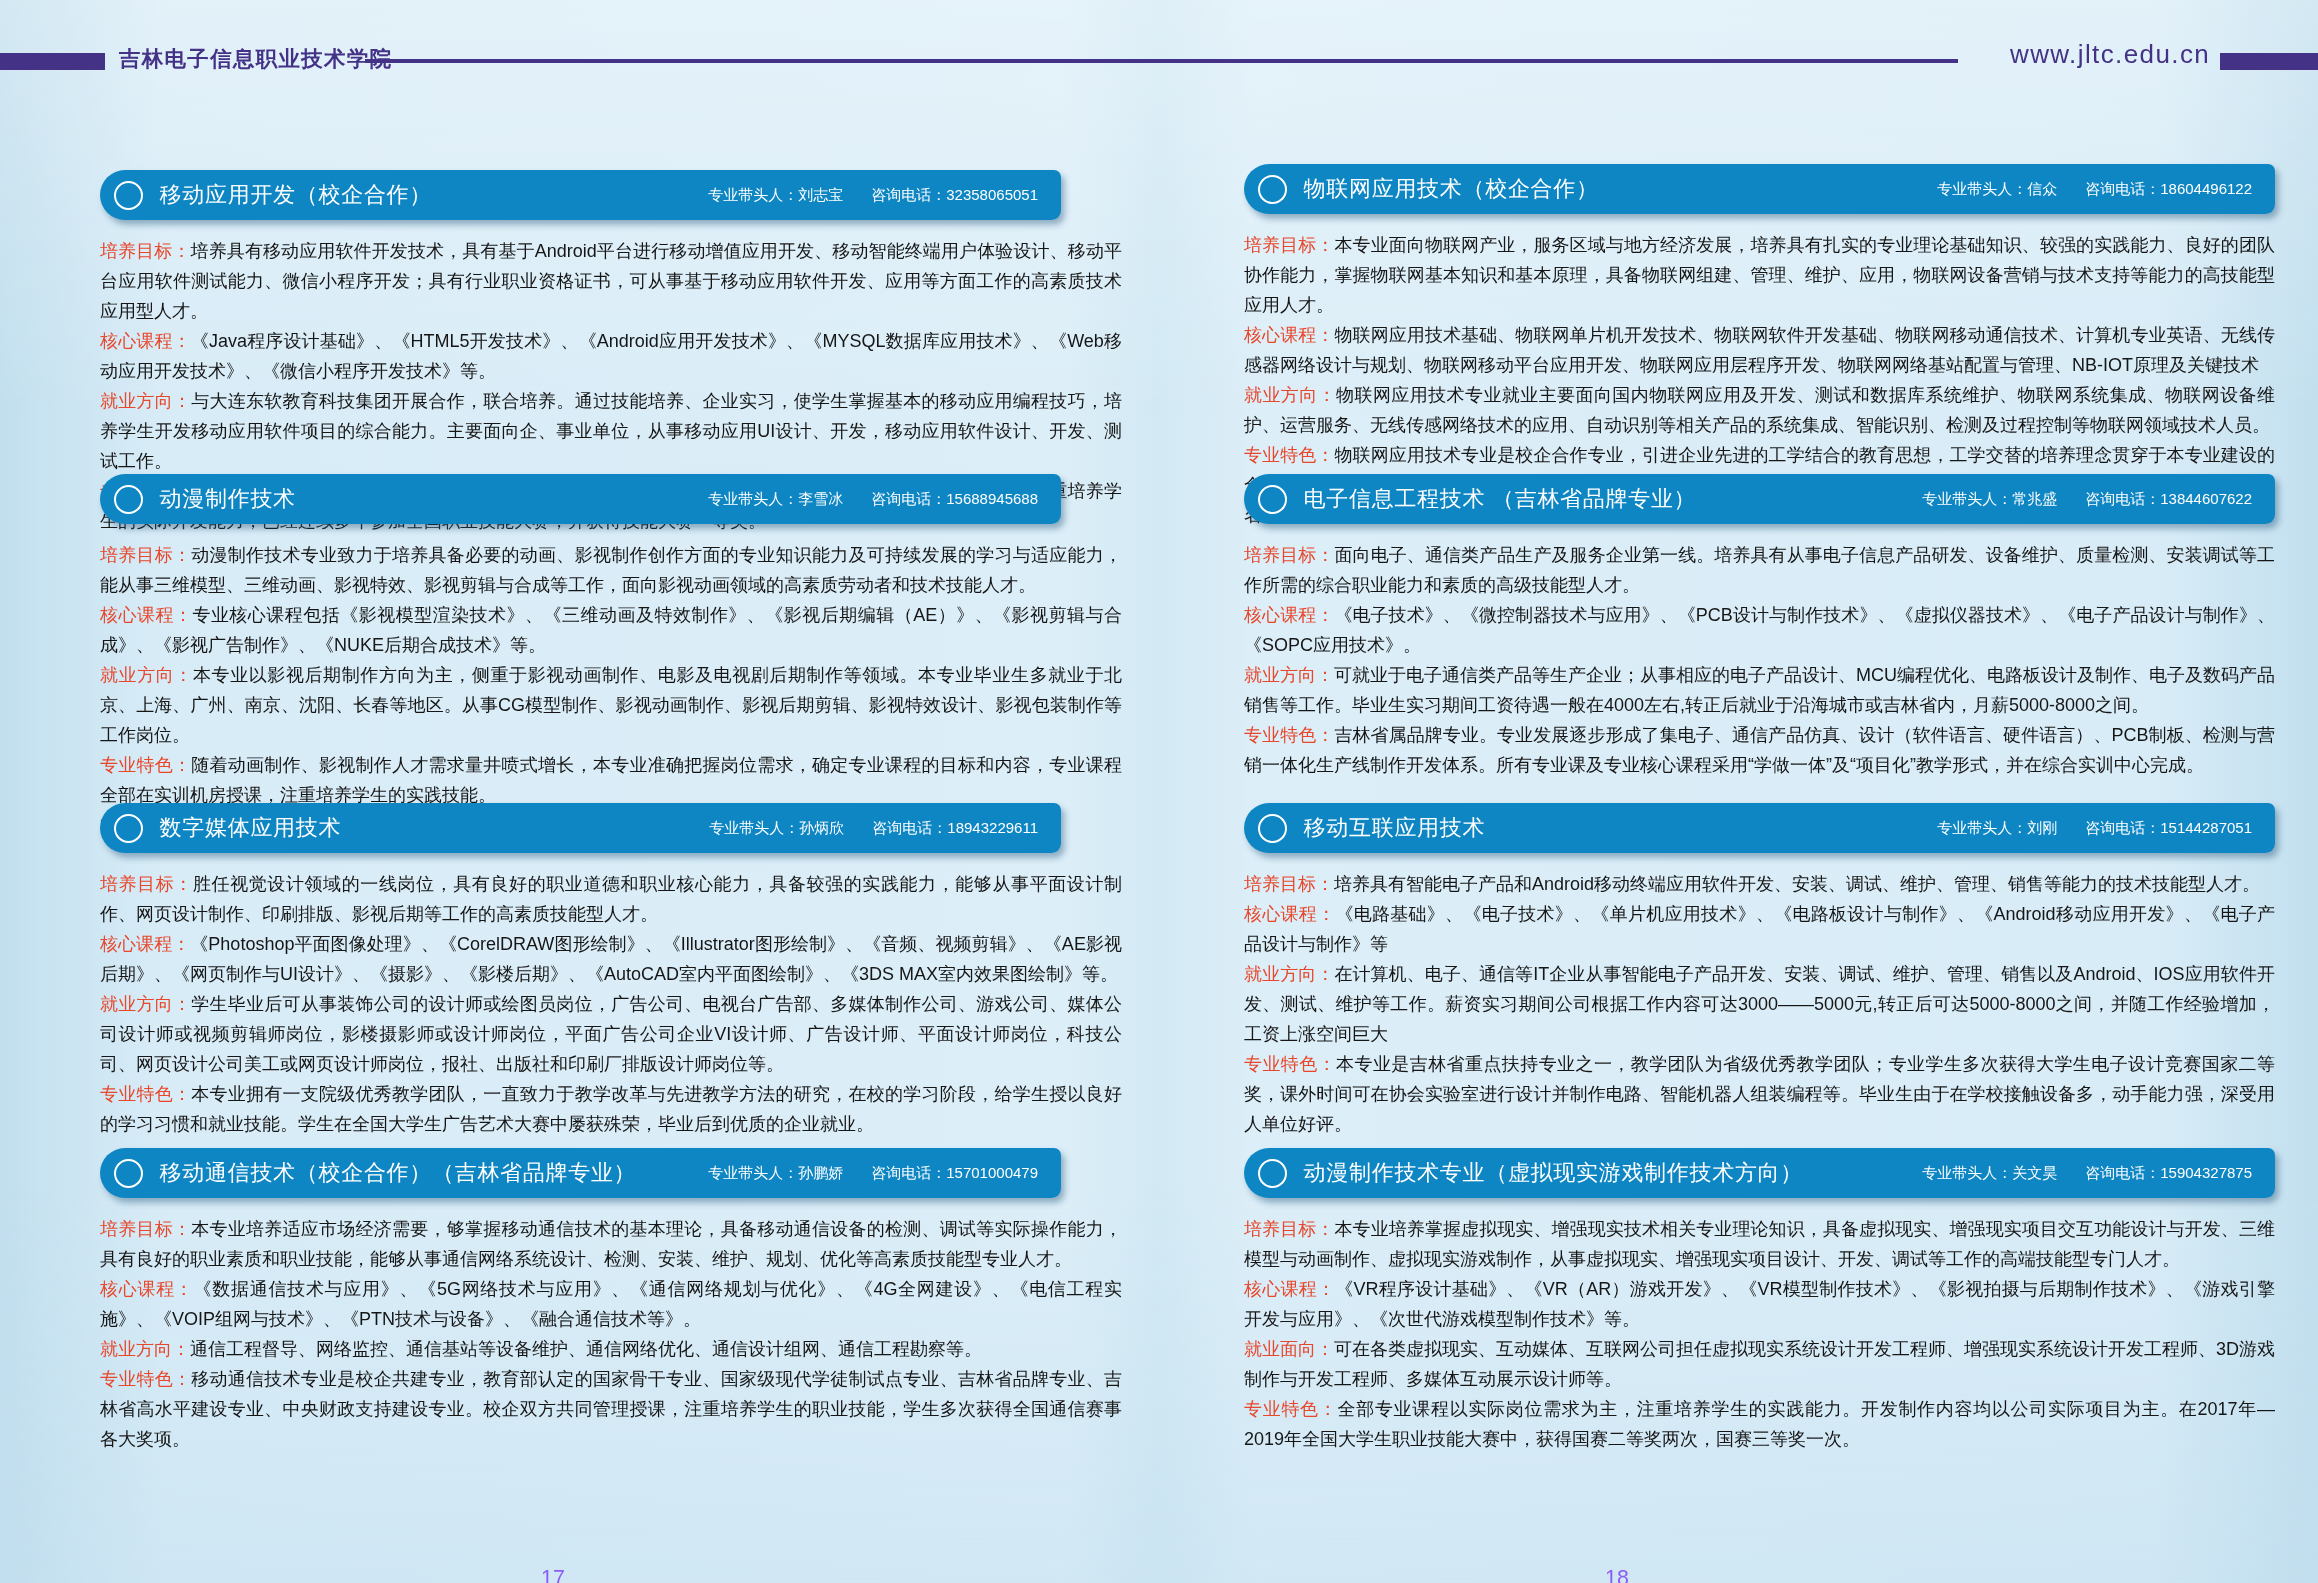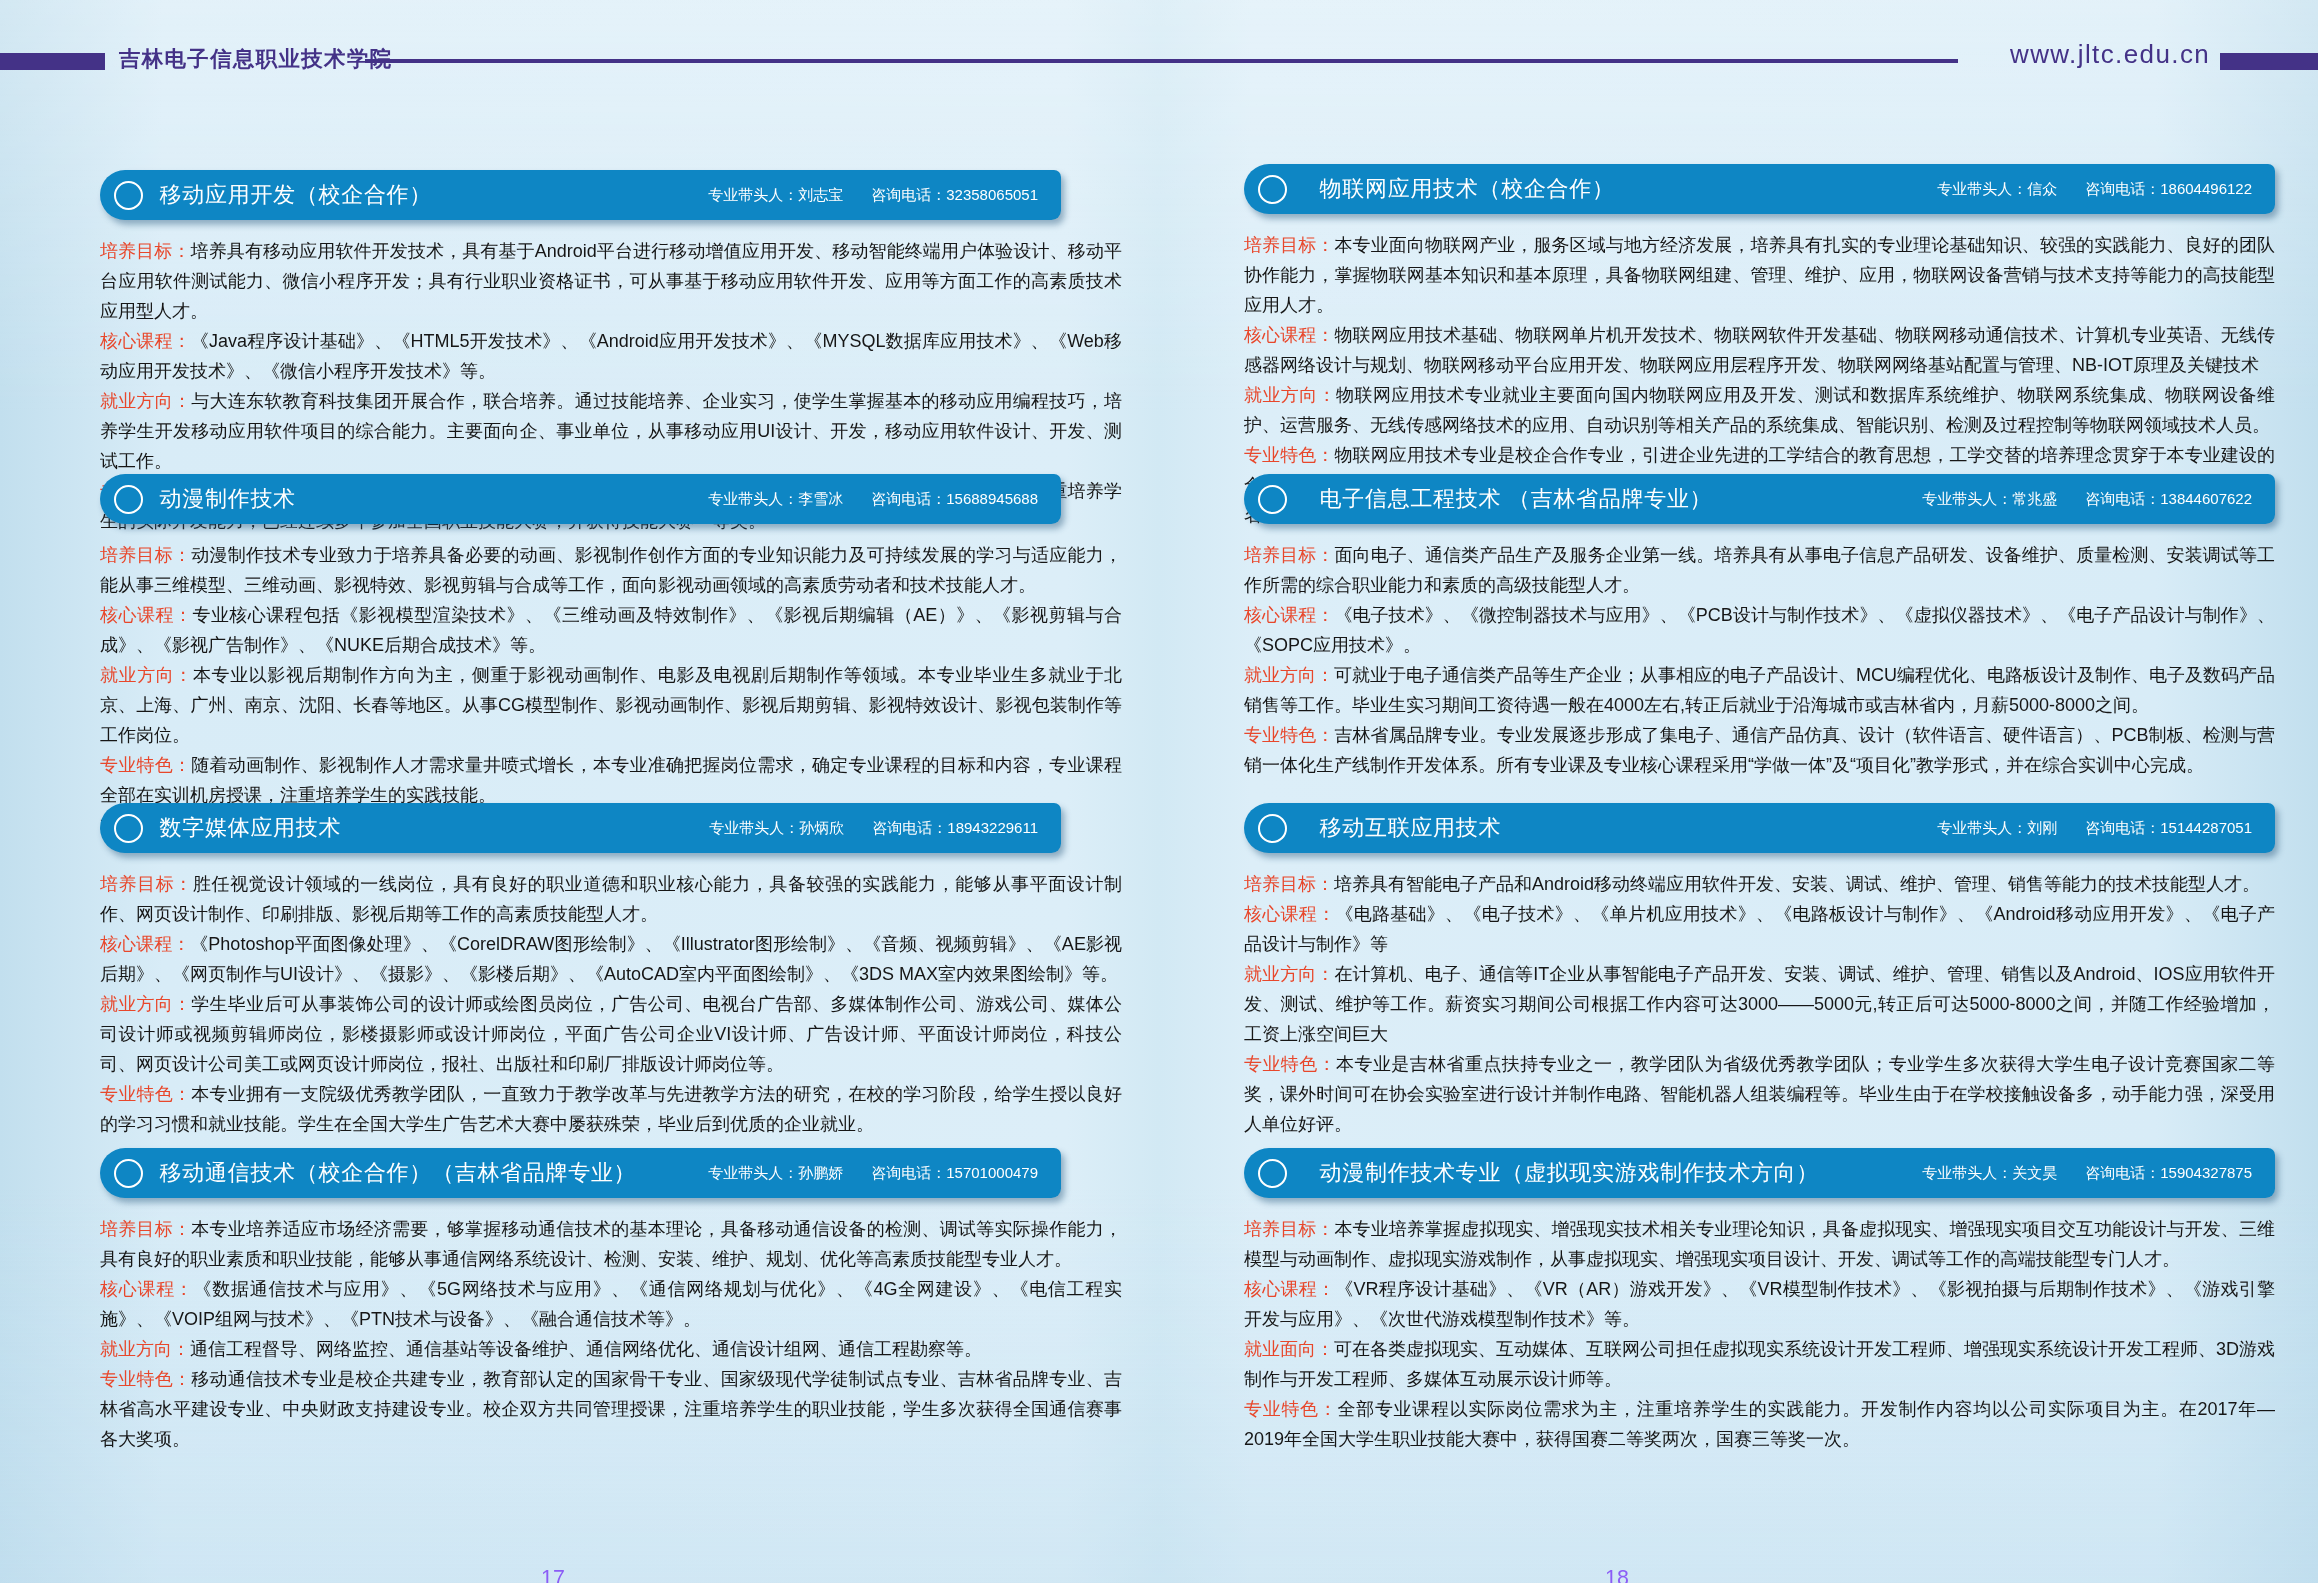--- a/index.html
+++ b/index.html
@@ -28,21 +28,21 @@
   .sec{position:absolute;}
   .sec.colL{left:100px;width:1022px;}
   .sec.colR{left:1244px;width:1031px;}
   .bar{
     height:50px;background:var(--blue);
     border-radius:25px 7px 9.7px 25px;
     display:flex;align-items:center;color:#fff;
     box-shadow:3.5px 4.8px 6.2px rgba(32,82,120,.42);
   }
   .sec.colL .bar{width:961px;}
-  .sec.colR .bar{width:1031px;gap:16px;}
+  .sec.colR .bar{width:1031px;}
   .circ{width:25px;height:25px;border:2.1px solid #fff;border-radius:50%;margin:0 16.6px 0 14px;flex:none;}
   .title{font-size:22px;white-space:nowrap;letter-spacing:0.7px;}
   .meta{margin-left:auto;display:flex;gap:28px;font-size:15px;white-space:nowrap;padding-right:23px;align-items:flex-end;}
   .txt{margin-top:16px;font-size:18px;line-height:30px;color:var(--ink);text-align:justify;word-break:break-word;}
   .sec.colL .txt{width:1022px;}
   .sec.colR .txt{width:1031px;}
   .para{margin:0;}
   .lab{color:var(--red);}
   
   .pageno{position:absolute;top:1566px;font-size:21.4px;color:#8b5cf6;}

